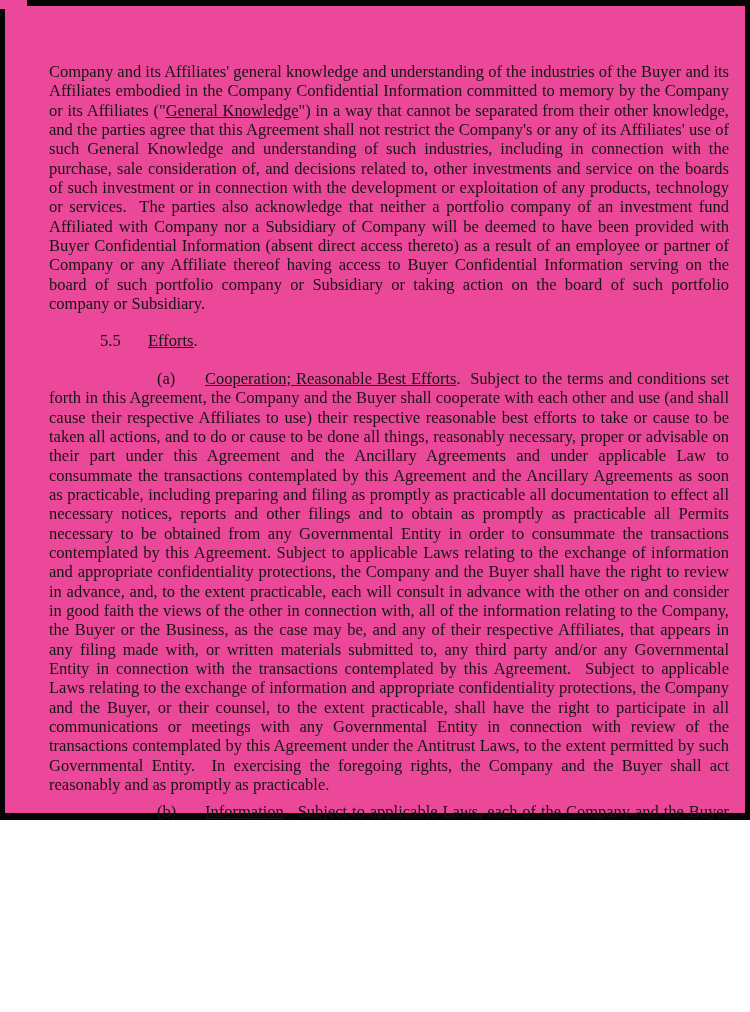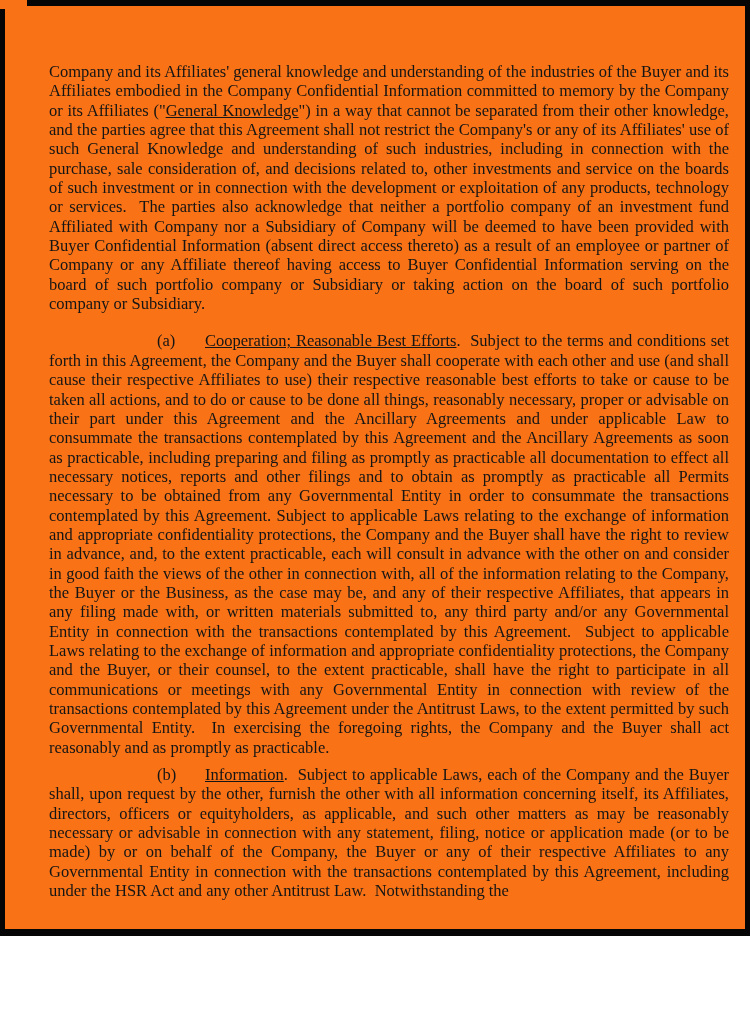--- a/index.html
+++ b/index.html
@@ -3,22 +3,22 @@
 <meta charset="utf-8">
 <style>
   html, body {
     margin: 0;
     padding: 0;
     background: #ffffff;
   }
   .page {
     position: relative;
     width: 750px;
-    height: 936px;
-    background: #f97316;
+    height: 820px;
+    background: #ec4899;
     overflow: hidden;
     font-family: "Liberation Serif", "DejaVu Serif", serif;
     color: #151515;
   }
   
   .scan-top    { position: absolute; top: 0; left: 27px; right: 0; height: 6px; background: #050505; }
   .scan-left   { position: absolute; top: 9px; left: 0; bottom: 0; width: 5px; background: #050505; }
   .scan-right  { position: absolute; top: 0; right: 0; bottom: 0; width: 5px; background: #050505; }
   .scan-bottom { position: absolute; left: 0; right: 0; bottom: 0; height: 7px; background: #050505; }
 
@@ -70,20 +70,21 @@
 
   <div class="scan-top"></div>
   <div class="scan-left"></div>
   <div class="scan-right"></div>
   <div class="scan-bottom"></div>
 
   <div class="content">
 
     <p><span>Company and its Affiliates' general knowledge and understanding of the industries of the Buyer and its Affiliates embodied in the Company Confidential Information committed to memory by the Company or its Affiliates ("</span><span class="u">General Knowledge</span><span>") in a way that cannot be separated from their other knowledge, and the parties agree that this Agreement shall not restrict the Company's or any of its Affiliates' use of such General Knowledge and understanding of such industries, including in connection with the purchase, sale consideration of, and decisions related to, other investments and service on the boards of such investment or in connection with the development or exploitation of any products, technology or services.  The parties also acknowledge that neither a portfolio company of an investment fund Affiliated with Company nor a Subsidiary of Company will be deemed to have been provided with Buyer Confidential Information (absent direct access thereto) as a result of an employee or partner of Company or any Affiliate thereof having access to Buyer Confidential Information serving on the board of such portfolio company or Subsidiary or taking action on the board of such portfolio company or Subsidiary.</span></p>
 
+    <p class="section-heading"><span class="tab-num">5.5</span><span class="u">Efforts</span><span>.</span></p>
 
     <p class="sub-a"><span class="sub-label">(a)</span><span class="u">Cooperation; Reasonable Best Efforts</span><span>.  Subject to the terms and conditions set forth in this Agreement, the Company and the Buyer shall cooperate with each other and use (and shall cause their respective Affiliates to use) their respective reasonable best efforts to take or cause to be taken all actions, and to do or cause to be done all things, reasonably necessary, proper or advisable on their part under this Agreement and the Ancillary Agreements and under applicable Law to consummate the transactions contemplated by this Agreement and the Ancillary Agreements as soon as practicable, including preparing and filing as promptly as practicable all documentation to effect all necessary notices, reports and other filings and to obtain as promptly as practicable all Permits necessary to be obtained from any Governmental Entity in order to consummate the transactions contemplated by this Agreement. Subject to applicable Laws relating to the exchange of information and appropriate confidentiality protections, the Company and the Buyer shall have the right to review in advance, and, to the extent practicable, each will consult in advance with the other on and consider in good faith the views of the other in connection with, all of the information relating to the Company, the Buyer or the Business, as the case may be, and any of their respective Affiliates, that appears in any filing made with, or written materials submitted to, any third party and/or any Governmental Entity in connection with the transactions contemplated by this Agreement.  Subject to applicable Laws relating to the exchange of information and appropriate confidentiality protections, the Company and the Buyer, or their counsel, to the extent practicable, shall have the right to participate in all communications or meetings with any Governmental Entity in connection with review of the transactions contemplated by this Agreement under the Antitrust Laws, to the extent permitted by such Governmental Entity.  In exercising the foregoing rights, the Company and the Buyer shall act reasonably and as promptly as practicable.</span></p>
 
     <p><span class="sub-label">(b)</span><span class="u">Information</span><span>.  Subject to applicable Laws, each of the Company and the Buyer shall, upon request by the other, furnish the other with all information concerning itself, its Affiliates, directors, officers or equityholders, as applicable, and such other matters as may be reasonably necessary or advisable in connection with any statement, filing, notice or application made (or to be made) by or on behalf of the Company, the Buyer or any of their respective Affiliates to any Governmental Entity in connection with the transactions contemplated by this Agreement, including under the HSR Act and any other Antitrust Law.  Notwithstanding the</span></p>
 
   </div>
 
 
 </div>
 

